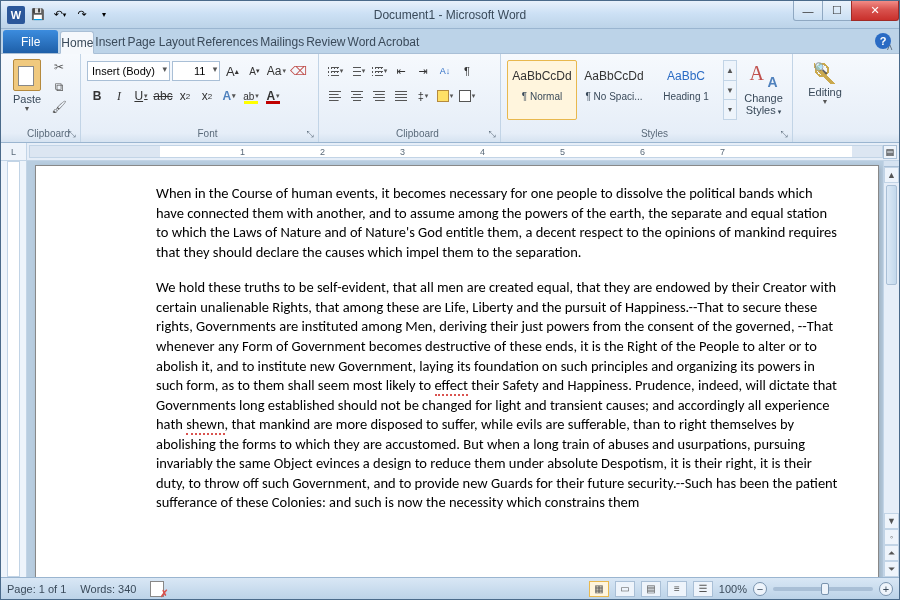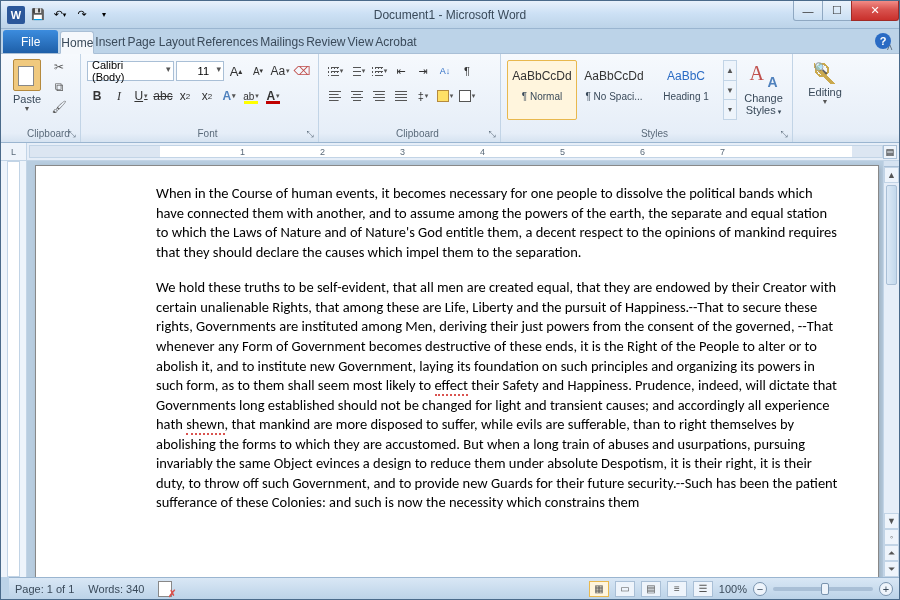--- a/index.html
+++ b/index.html
@@ -469,21 +469,21 @@
   .vscroll .track { flex:1; }
   .split-handle {
     height: 6px;
     background: #d6e3f1;
     border-bottom:1px solid #a9bfd6;
   }
 
   
   .statusbar {
     position: absolute;
-    bottom: 0; left: 8px; right: 0;
+    bottom: 0; left: 0; right: 0;
     height: 22px;
     background: linear-gradient(to bottom, #d9e7f5, #bcd3e8);
     border-top: 1px solid #9ab5d0;
     display: flex;
     align-items: center;
     font-size: 11px;
     color: #3a4a5a;
     padding: 0 6px;
   }
   .statusbar .sect { margin-right: 14px; }
@@ -557,21 +557,21 @@
 </div>
 
 <div class="tabbar">
   <div class="file-tab">File</div>
   <div class="tab active">Home</div>
   <div class="tab">Insert</div>
   <div class="tab">Page Layout</div>
   <div class="tab">References</div>
   <div class="tab">Mailings</div>
   <div class="tab">Review</div>
-  <div class="tab">View</div>
+  <div class="tab">Word</div>
   <div class="tab">Acrobat</div>
   <div style="flex:1"></div>
   <div style="font-size:11px;color:#5a6a7a;margin-right:6px">˄</div>
   <div class="help-icon">?</div>
 </div>
 
 <div class="ribbon">
 
   <div class="group" style="width:80px">
     <div class="group-body">
@@ -586,21 +586,21 @@
         <div class="small-icon">🖌</div>
       </div>
     </div>
     <div class="group-label">Clipboard</div>
     <div class="dialog-launcher">⤡</div>
   </div>
 
   <div class="group font-group" style="width:238px">
     <div class="group-body" style="flex-direction:column;gap:3px;padding-top:3px">
       <div class="row">
-        <div class="font-combo">Calibri (Body)</div>
+        <div class="font-combo">Insert (Body)</div>
         <div class="font-combo size">11</div>
         <div class="fbtn" style="font-size:13px">A<span style="font-size:8px;vertical-align:super">▴</span></div>
         <div class="fbtn" style="font-size:10px">A<span style="font-size:7px;vertical-align:super">▾</span></div>
         <div class="fbtn">Aa<span class="dd">▾</span></div>
         <div class="fbtn" style="color:#c0504d">⌫</div>
       </div>
       <div class="row font-row2">
         <div class="fbtn bold">B</div>
         <div class="fbtn italic">I</div>
         <div class="fbtn underline">U<span class="dd">▾</span></div>

